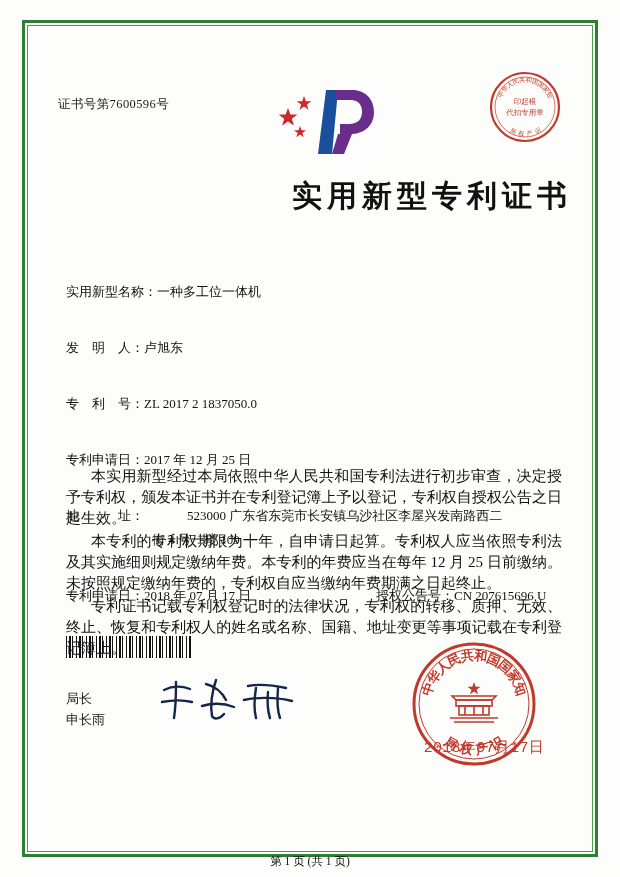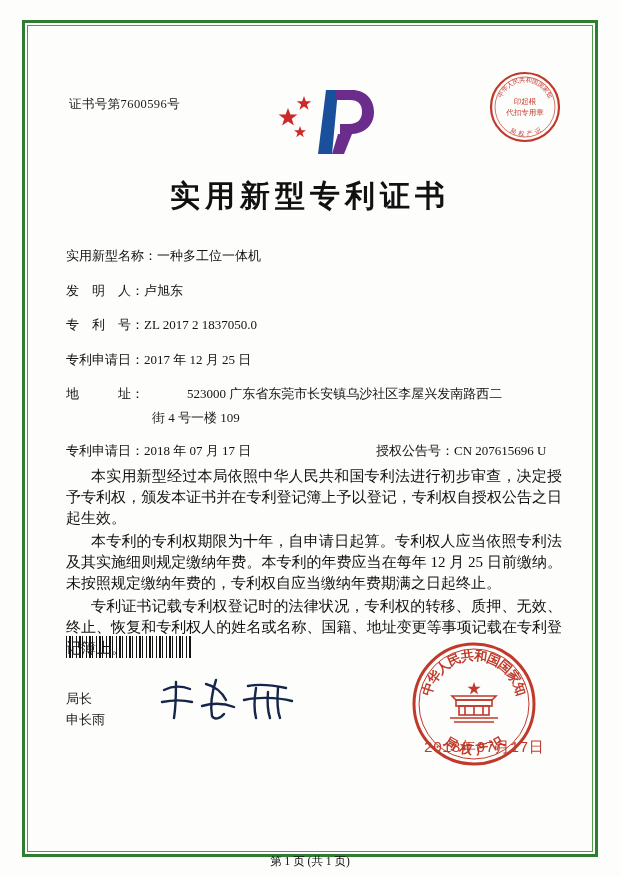--- a/index.html
+++ b/index.html
@@ -59,21 +59,20 @@
     bottom: 44px;
   }
 
   .cert-no {
     position: absolute;
     left: 10px;
     top: 48px;
     font-size: 12.5px;
     letter-spacing: 0.4px;
     color: #1a1a1a;
-    margin-left: 11px;
   }
 
   
   .logo {
     position: absolute;
     left: 222px;
     top: 32px;
     width: 110px;
     height: 78px;
   }
@@ -86,40 +85,41 @@
     top: 22px;
     width: 74px;
     height: 74px;
   }
 
   .title {
     position: absolute;
     left: 0;
     right: 0;
     top: 128px;
-    text-align: center;
+    text-align: right;
     font-size: 30px;
     font-weight: bold;
     letter-spacing: 5px;
     color: #111;
     font-family: "DejaVu Serif", "Liberation Serif", serif;
   }
 
   .fields {
     position: absolute;
     left: 18px;
     right: 8px;
     top: 198px;
     font-size: 13px;
     line-height: 20px;
   }
   .field-row {
     display: flex;
     align-items: flex-start;
     margin-bottom: 14.5px;
+    margin-top: 36px;
   }
   .field-label {
     white-space: nowrap;
     color: #111;
   }
   .field-value {
     color: #111;
     flex: 1;
   }
   .field-row.two-col .col-left {

